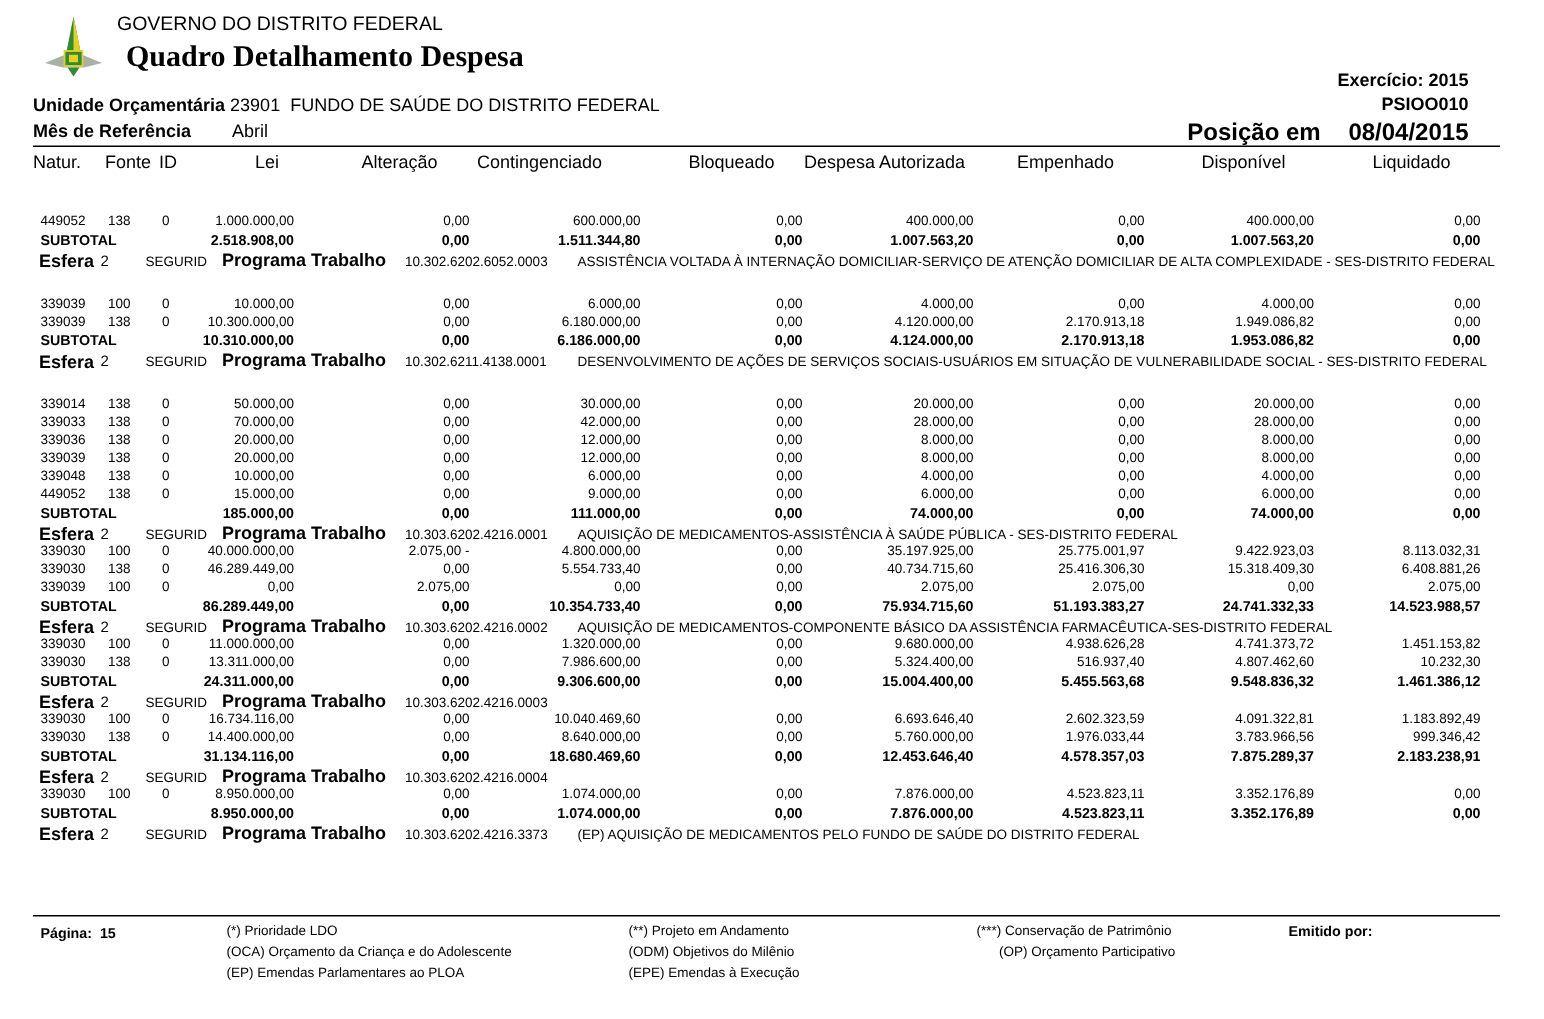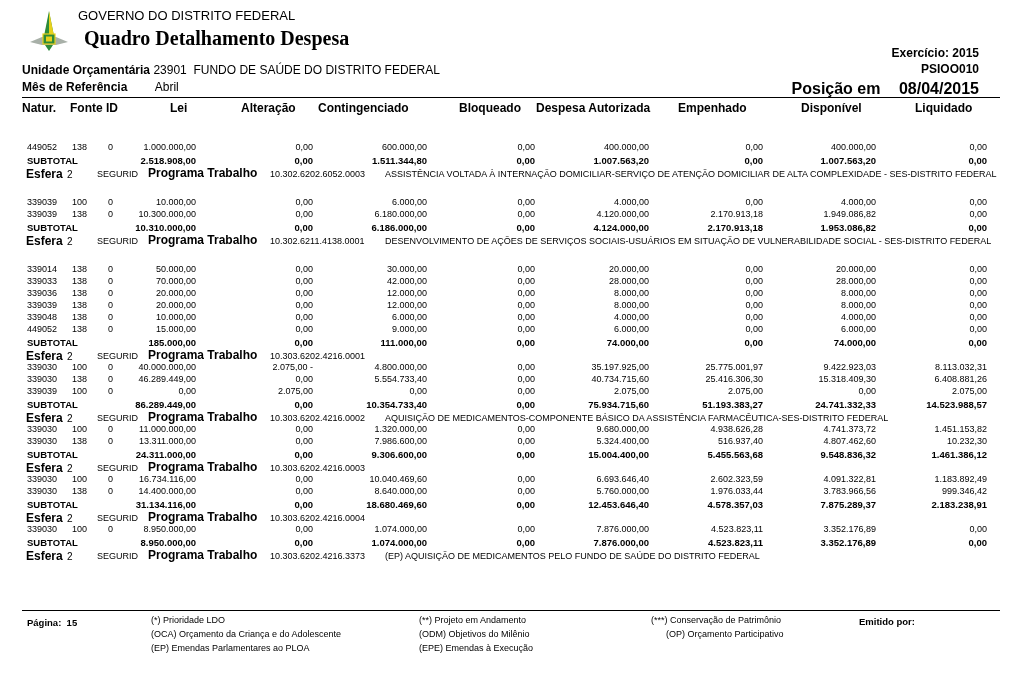--- a/index.html
+++ b/index.html
@@ -10,21 +10,21 @@
   .gov { left:78px; top:8px; font-size:13px; }
   .title { left:84px; top:27px; font-family:"Liberation Serif", serif; font-weight:bold; font-size:20px; }
   .exerc { right:50px; top:46px; font-size:12px; font-weight:bold;margin-left:32px; }
   .psi { right:50px; top:62px; font-size:12px; font-weight:bold; }
   .unid { left:22px; top:63px; font-size:12px; }
   .unid b { font-weight:bold; }
   .mes { left:22px; top:80px; font-size:12px; }
   .posicao { right:50px; top:80px; font-size:16px; font-weight:bold; }
   .hline { position:absolute; left:22px; width:978px; height:0; border-top:1.5px solid #000; }
 
-  .hdr { position:absolute; top:101px; left:0; width:1029px; height:14px; font-size:12px; font-weight:bold; }
+  .hdr { position:absolute; top:101px; left:0; width:1029px; height:14px; font-size:12px; font-weight:normal; }
   .hdr span { position:absolute; white-space:nowrap; }
 
   #rows { position:absolute; left:0; top:117px; width:1029px;margin-top:25px; }
   .row { position:relative; height:12px; font-size:9px; }
   .row span { position:absolute; white-space:nowrap; top:0; }
   .row.sub { height:13px; font-weight:bold; font-size:9.5px; }
   .row.sub span { top:1px; }
   .esf { position:relative; font-size:9px; }
   .esf .lbl { position:absolute; left:26px; top:0; font-size:12px; font-weight:bold; }
   .esf .num { position:absolute; left:67px; top:2px; font-size:10px; }
@@ -260,20 +260,21 @@
       <span class="r-emp">0,00</span>
       <span class="r-dis">74.000,00</span>
       <span class="r-liq">0,00</span>
     </div>
     <div class="esf" style="height: 13px;">
       <span class="lbl">Esfera</span>
       <span class="num">2</span>
       <span class="seg">SEGURID</span>
       <span class="pt">Programa Trabalho</span>
       <span class="code">10.303.6202.4216.0001</span>
+      <span class="desc">AQUISIÇÃO DE MEDICAMENTOS-ASSISTÊNCIA À SAÚDE PÚBLICA - SES-DISTRITO FEDERAL</span>
     </div>
     <div class="row">
       <span class="c-nat">339030</span>
       <span class="c-fon">100</span>
       <span class="c-id">0</span>
       <span class="r-lei">40.000.000,00</span>
       <span class="r-alt">2.075,00 -</span>
       <span class="r-con">4.800.000,00</span>
       <span class="r-blo">0,00</span>
       <span class="r-des">35.197.925,00</span>

